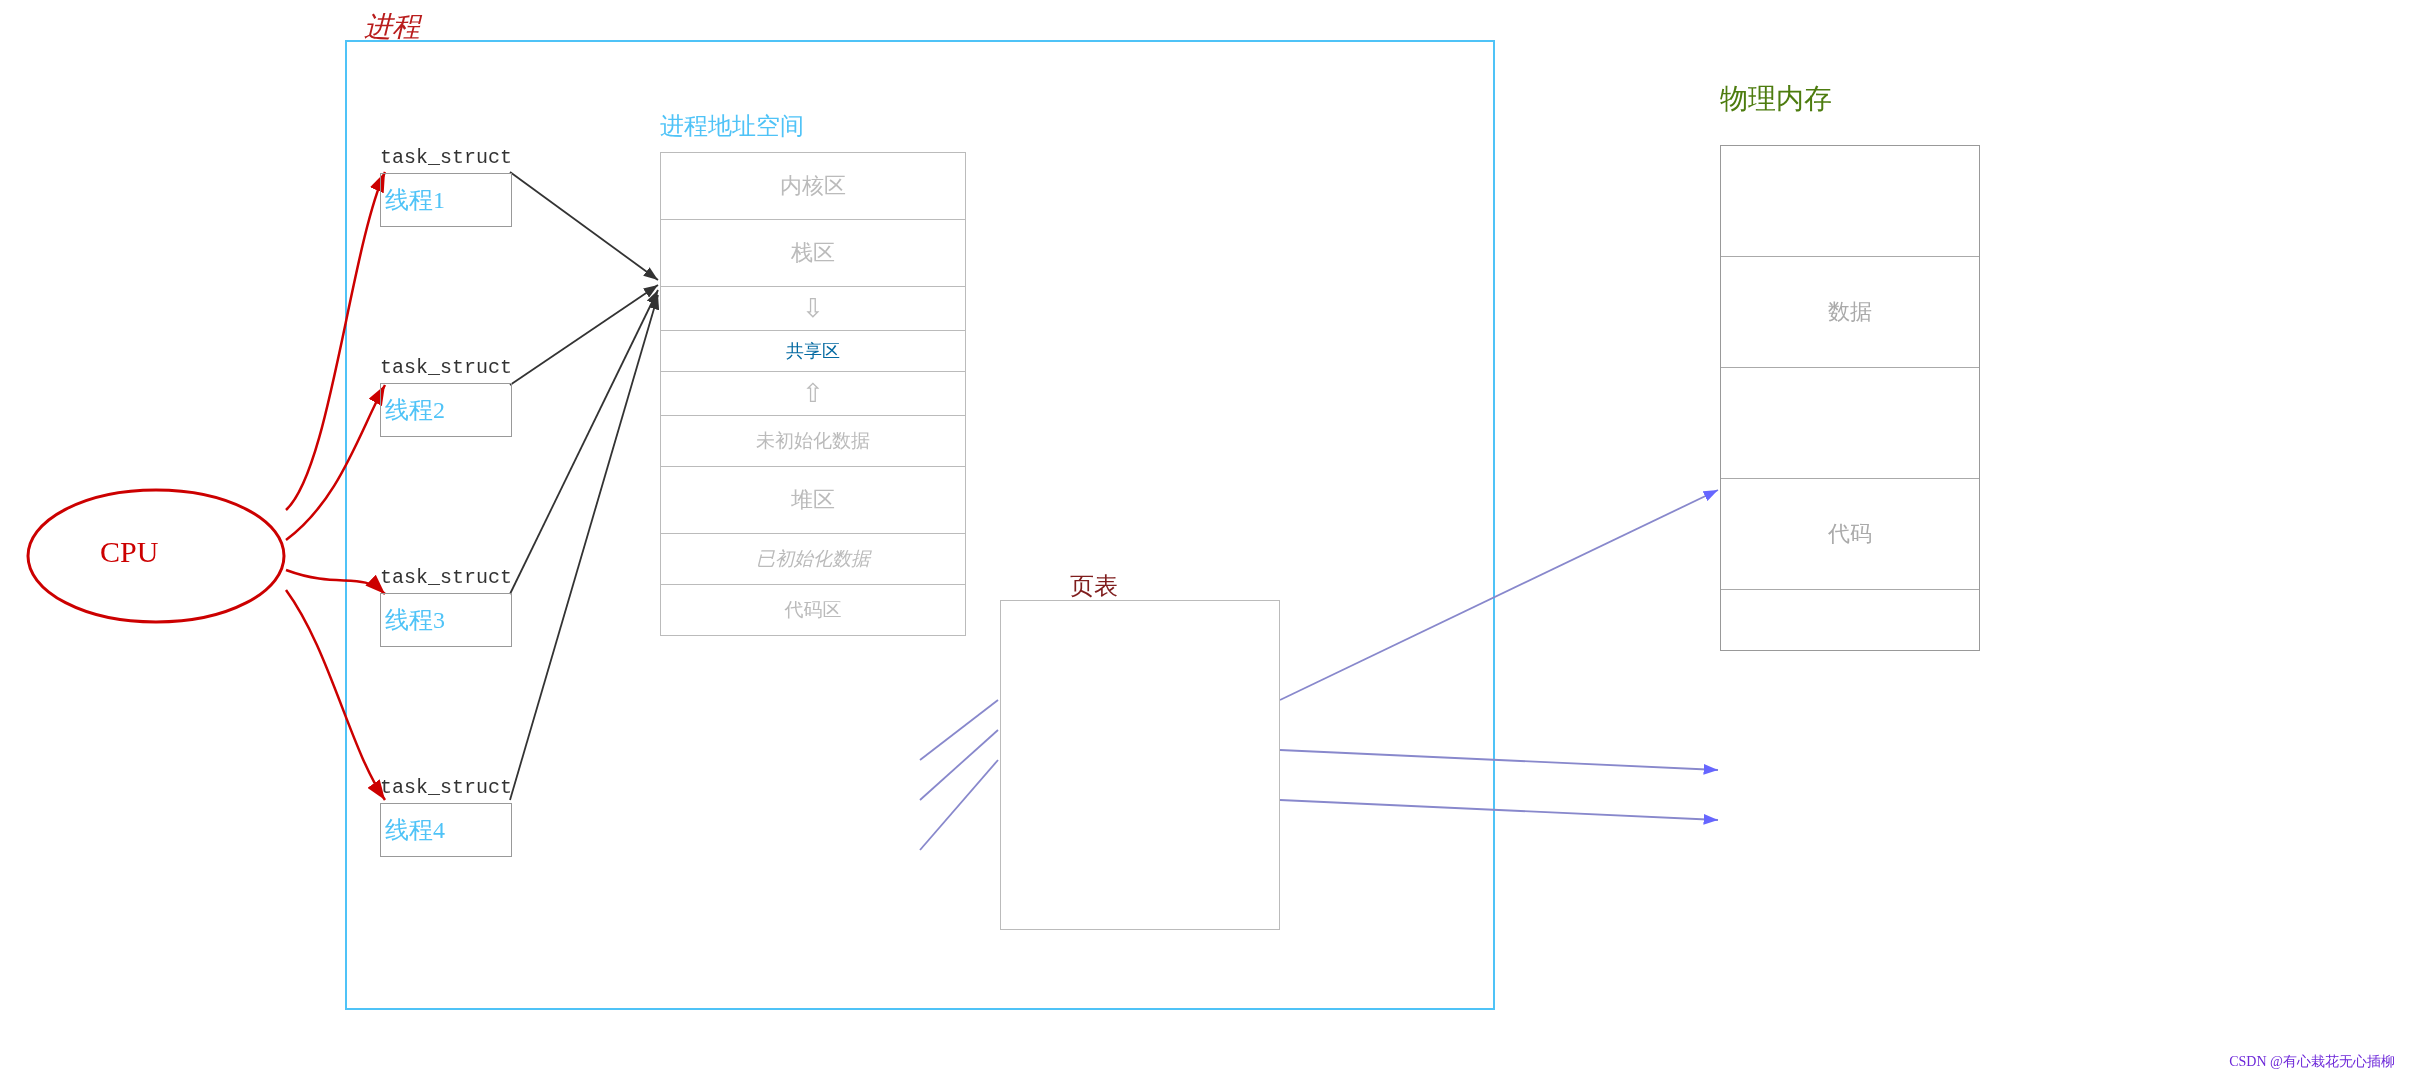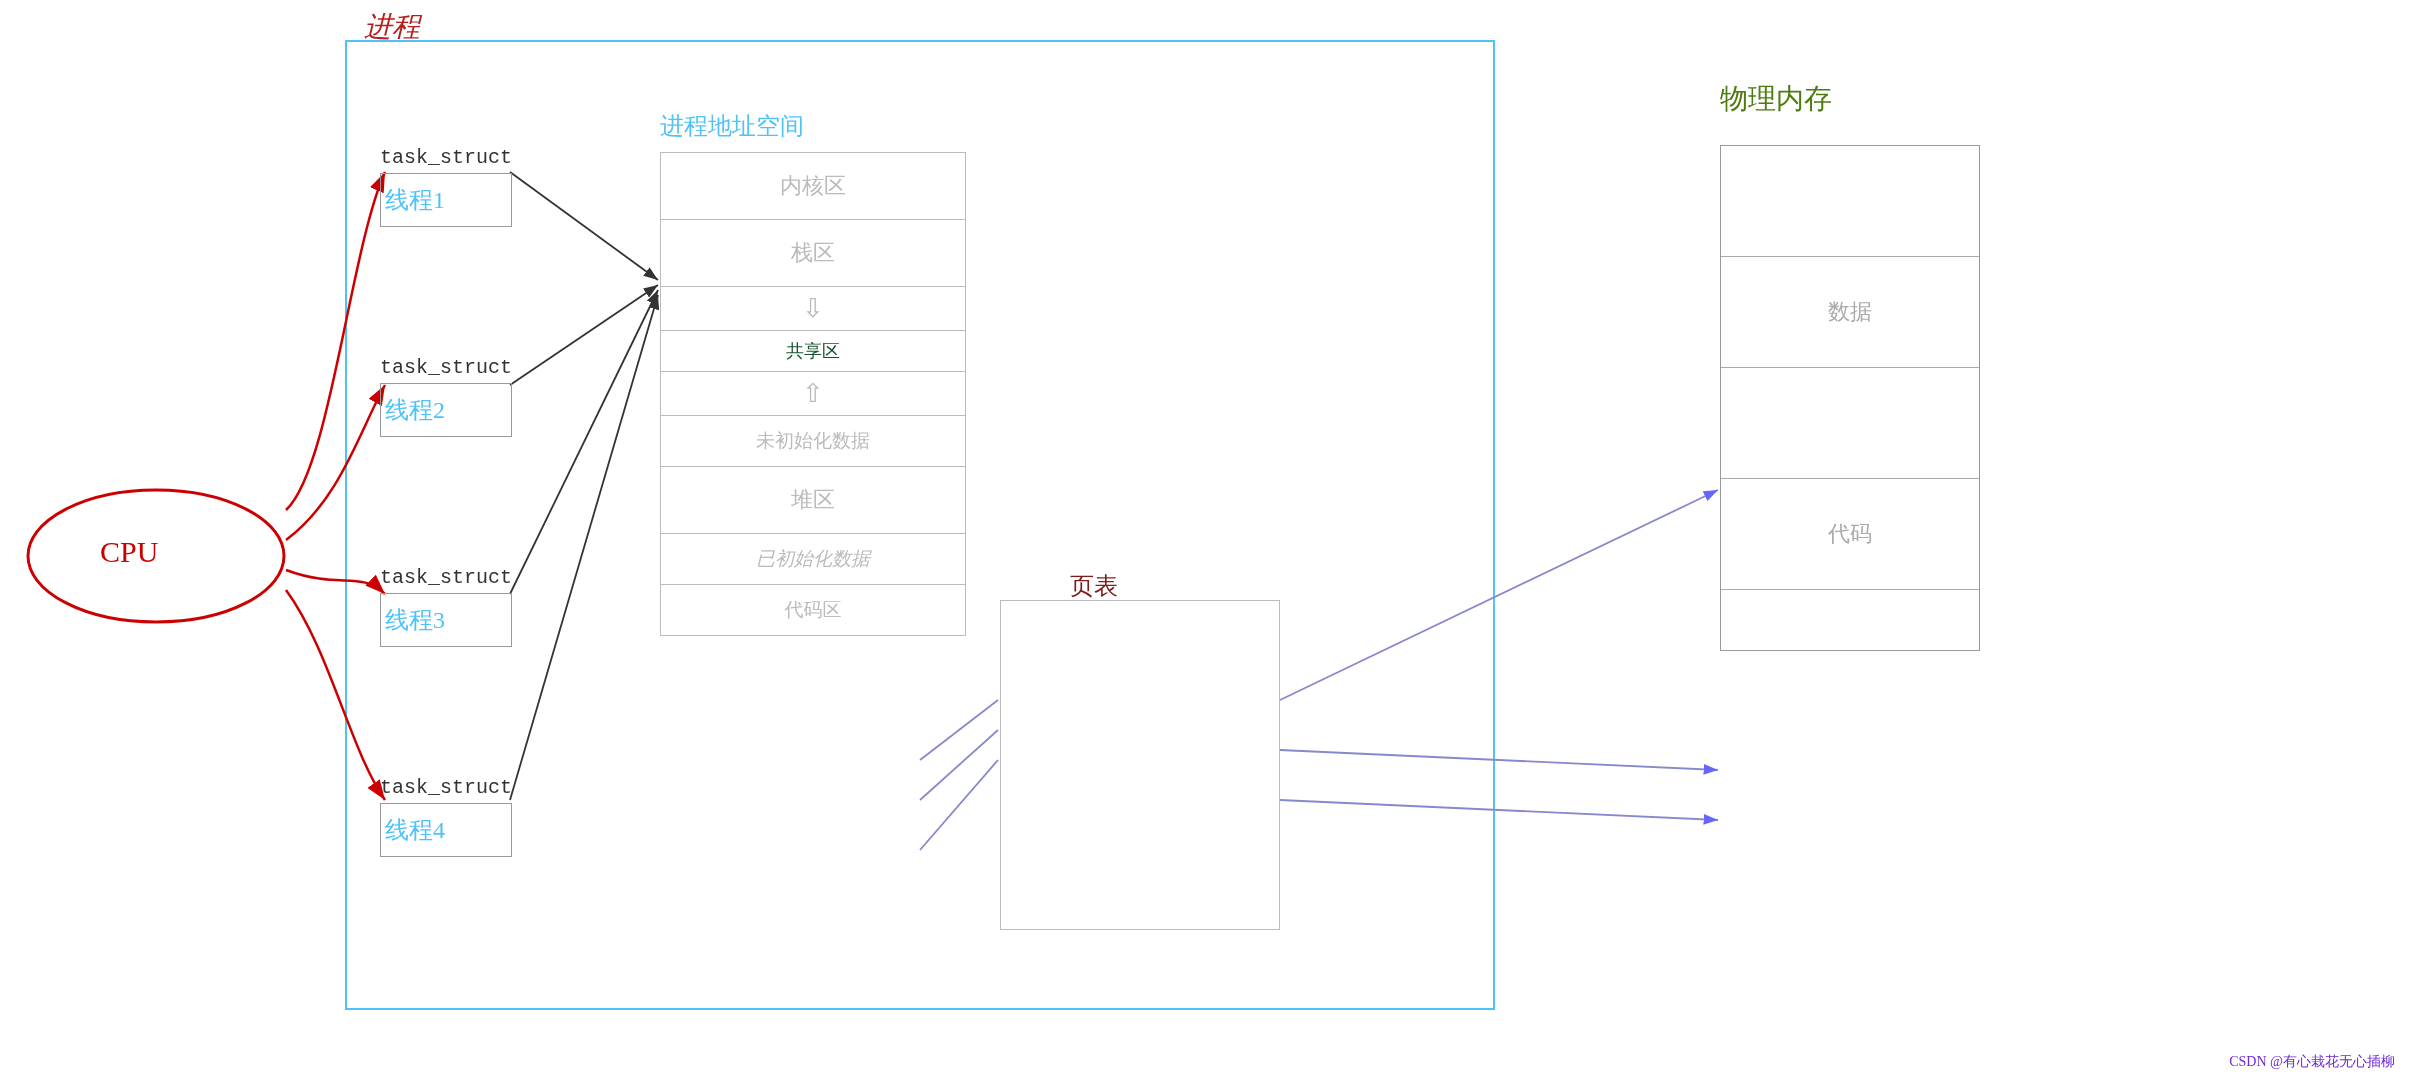--- a/index.html
+++ b/index.html
@@ -140,21 +140,21 @@
       color: #aaa;
       position: relative;
     }
 
     .addr-segment:last-child {
       border-bottom: none;
     }
 
     .addr-segment.shared {
       font-size: 18px;
-      color: #14532d;
+      color: #0369a1;
       padding: 8px 0;
     }
 
     
     .page-table-label {
       position: absolute;
       top: 570px;
       left: 1070px;
       color: #7f1d1d;
       font-size: 24px;

